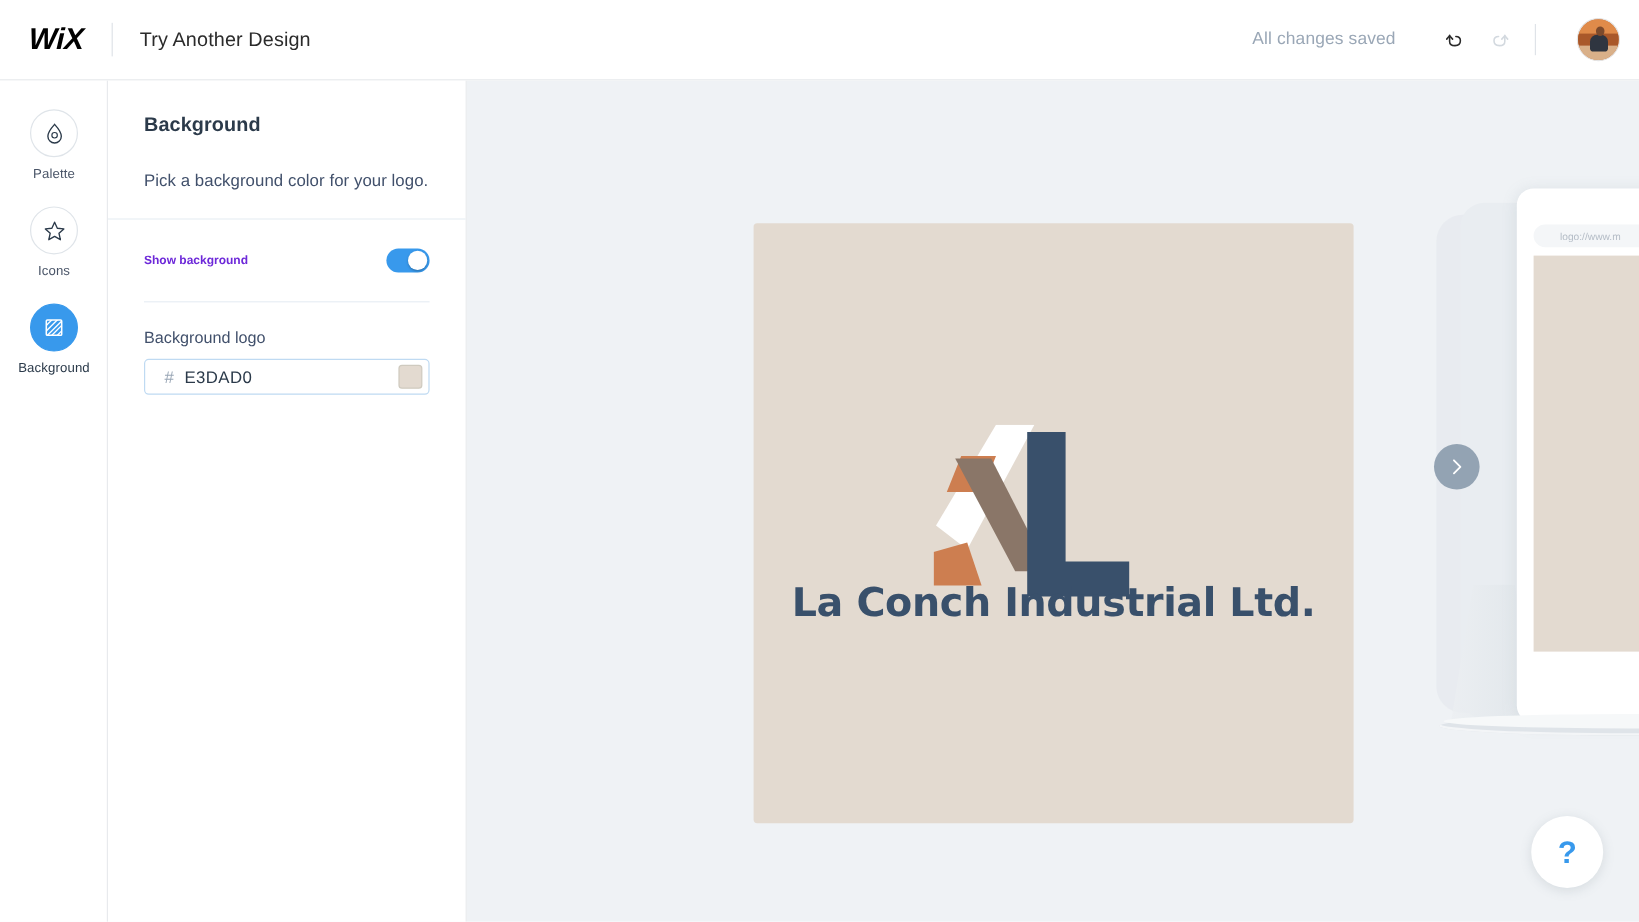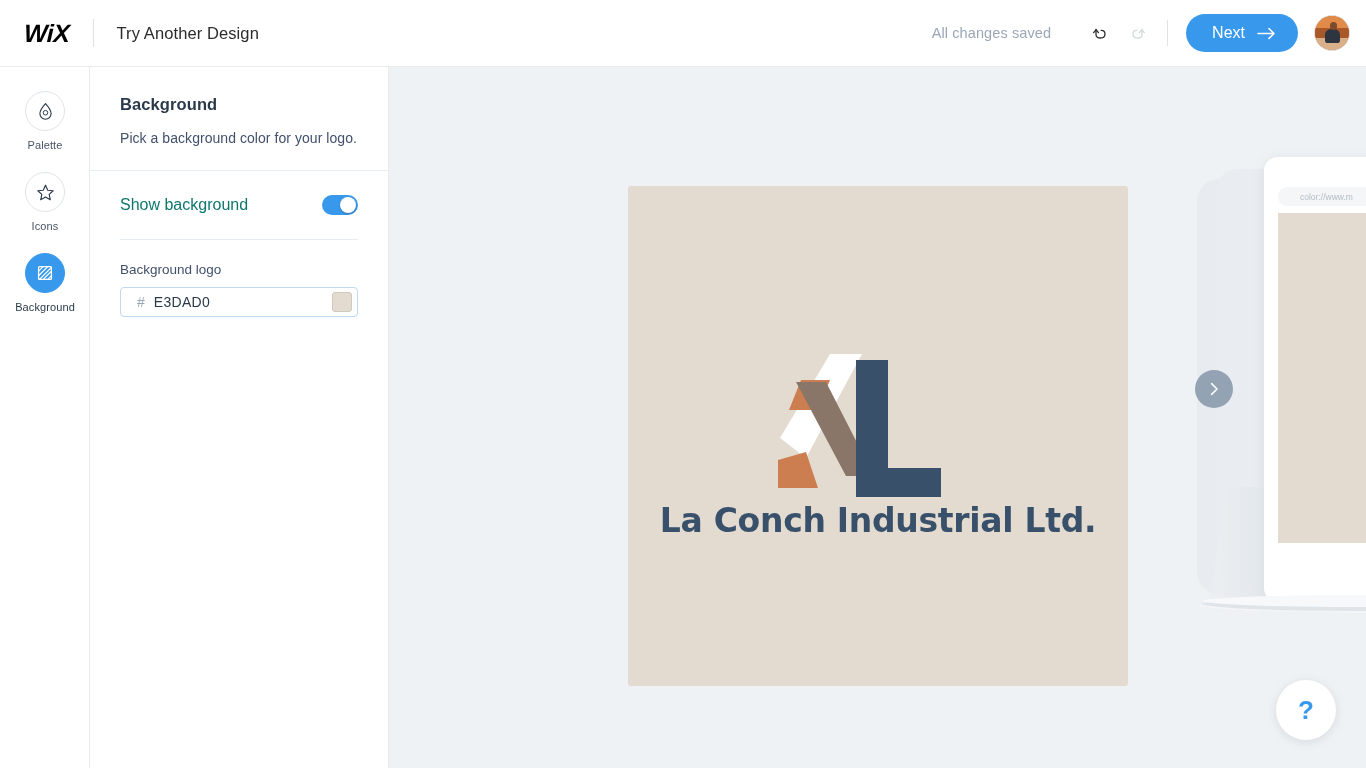--- a/index.html
+++ b/index.html
@@ -141,39 +141,40 @@
     z-index: 20;
   }
   .panel-head { padding: 28px 30px 0 30px; }
   .panel-title {
     font-size: 16.5px;
     font-weight: 700;
     color: #2b3a4a;
     letter-spacing: 0.1px;
   }
   .panel-desc {
-    margin-top: 16px;
+    margin-top: 28px;
     font-size: 14px;
     color: #41506b;
     letter-spacing: 0.05px;
   }
   .panel-sep {
     margin-top: 24px;
     height: 1px;
     background: #e8eef4;
     width: 100%;
   }
   .panel-body { padding: 0 30px; }
   .row-toggle {
     height: 68px;
     display: flex; align-items: center; justify-content: space-between;
   }
   .row-label {
-    font-size: 16px;
-    color: #0f766e;
+    font-size: 10px;
+    color: #6d28d9;
+    font-weight: bold;
   }
   .toggle {
     width: 36px; height: 20px;
     border-radius: 10px;
     background: #3899ec;
     position: relative;
     cursor: pointer;
     flex: none;
   }
   .toggle .knob {
@@ -237,21 +238,21 @@
   }
   .logo-mark {
     position: absolute;
     left: 50%; top: 168px;
     width: 200px; height: 150px;
     transform: translateX(-50%);
   }
   .logo-name {
     position: absolute;
     left: 0; right: 0;
-    top: 315px;
+    top: 296px;
     text-align: center;
     font-size: 33px;
     font-weight: 700;
     letter-spacing: -0.3px;
     font-family: "DejaVu Sans", sans-serif;
   }
 
   
   .device {
     position: absolute;
@@ -392,28 +393,20 @@
 
     <button class="icon-btn redo">
       <svg width="20" height="20" viewBox="0 0 20 20">
         <path d="M16 6.5 L16 11.5 M16 11.5 Q16 15 11.5 15 Q7 15 7 11 Q7 7.4 10.8 7.4" fill="none" stroke="#d3d9df" stroke-width="1.3" stroke-linecap="round"></path>
         <path d="M16 6.8 L18.4 9.6 M16 6.8 L13.5 9.6" fill="none" stroke="#d3d9df" stroke-width="1.3" stroke-linecap="round"></path>
       </svg>
     </button>
 
     <div class="vdiv"></div>
 
-    <button class="next-btn">
-      <span>Next</span>
-      <span class="arrow">
-        <svg width="19" height="13" viewBox="0 0 19 13">
-          <path d="M1 6.5 L17 6.5 M12 1.6 L17 6.5 L12 11.4" fill="none" stroke="#ffffff" stroke-width="1.5" stroke-linecap="round" stroke-linejoin="round"></path>
-        </svg>
-      </span>
-    </button>
 
     <div class="avatar">
       <div class="sky"></div>
       <div class="mid"></div>
       <div class="floor"></div>
       <div class="body"></div>
       <div class="head"></div>
     </div>
   </div>
 </div>
@@ -511,21 +504,21 @@
     <div class="logo-name" style="color: rgb(57, 80, 107);">La Conch Industrial Ltd.</div>
   </div>
 
   <div class="device">
     <div class="device-ghost"></div>
     <div class="device-ghost2"></div>
     <div class="device-stand"></div>
 
     <div class="device-frame">
       <div class="device-urlbar">
-        <span class="device-url">color://www.m</span>
+        <span class="device-url">logo://www.m</span>
       </div>
       <div class="device-screen" style="background: rgb(227, 218, 208);">
         <div class="device-logo-name" style="color: rgb(57, 80, 107);">La</div>
       </div>
     </div>
 
     <div class="device-base">
       <div class="shelf"></div>
       <div class="shelf-top"></div>
     </div>

